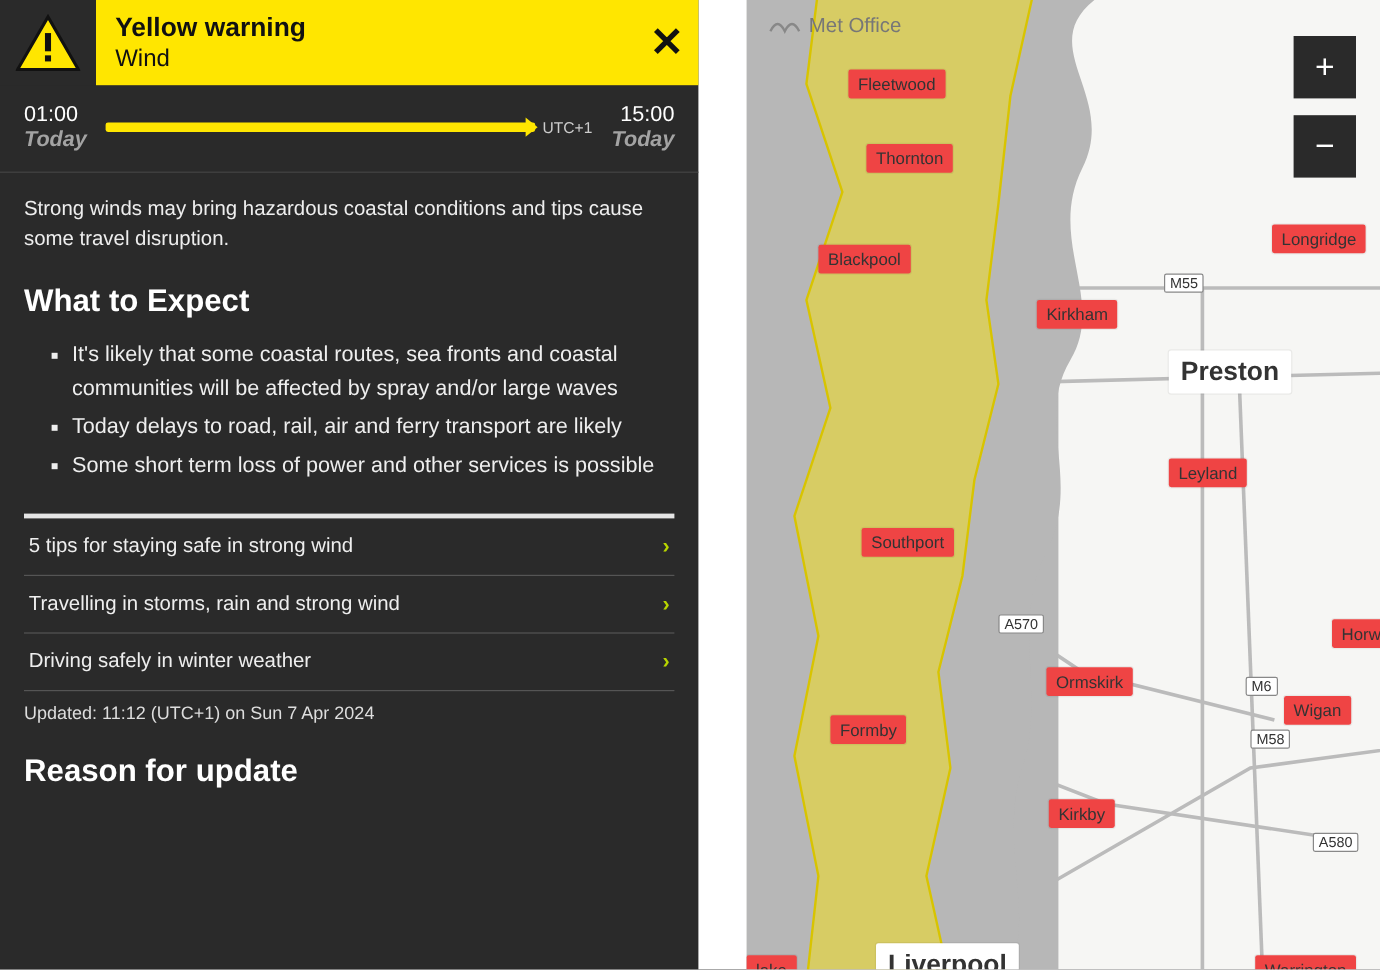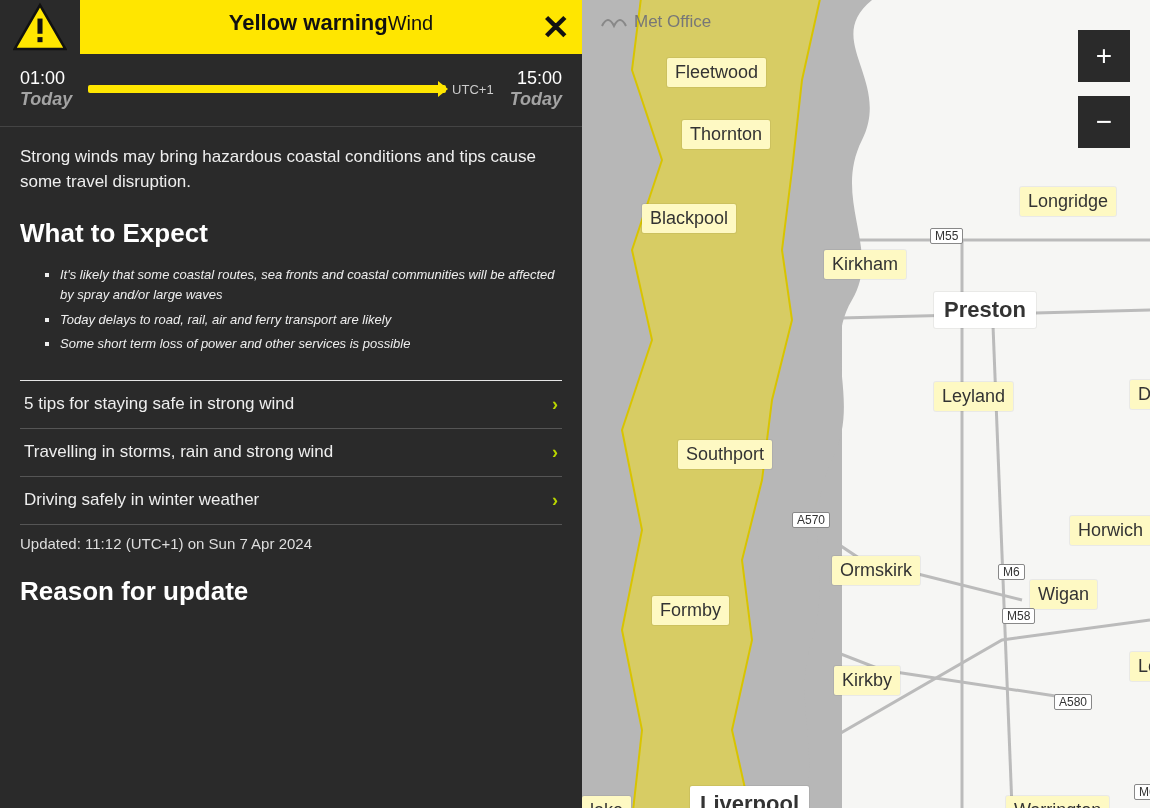--- a/index.html
+++ b/index.html
@@ -4,63 +4,63 @@
 <style>
   * { box-sizing: border-box; margin: 0; padding: 0; }
   html, body { width: 1150px; height: 808px; font-family: Arial, Helvetica, sans-serif; overflow: hidden; }
   .app { display: flex; width: 100%; height: 100%; }
 
   
   .panel { width: 582px; height: 100%; background: #2a2a2a; color: #eee; display: flex; flex-direction: column; }
   .header-row { display: flex; align-items: stretch; }
   .warn-icon-box { width: 80px; background: #2a2a2a; display: flex; align-items: center; justify-content: center; }
   .warn-icon-box svg { width: 54px; height: 54px; }
-  .warn-title-box { flex: 1; background: #ffe600; color: #111; padding: 10px 16px; display: flex; flex-direction: row; justify-content: center; position: relative; }
+  .warn-title-box { flex: 1; background: #ffe600; color: #111; padding: 10px 16px; display: flex; flex-direction: column; justify-content: center; position: relative; }
   .warn-title-box .title { font-weight: 700; font-size: 22px; }
   .warn-title-box .subtitle { font-weight: 400; font-size: 20px; margin-top: 2px; }
   .close-btn { position: absolute; right: 12px; top: 50%; transform: translateY(-50%); font-size: 34px; font-weight: 700; cursor: pointer; color: #111; background: none; border: none; line-height: 1; }
 
   .time-row { padding: 14px 20px 16px 20px; border-bottom: 1px solid #444; }
   .time-flex { display: flex; align-items: center; gap: 16px; }
   .time-col { display: flex; flex-direction: column; }
   .time-val { font-size: 18px; color: #fff; }
   .time-lbl { font-size: 18px; font-weight: 700; color: #a3a3a3; font-style: italic; }
   .time-bar-wrap { flex: 1; display: flex; flex-direction: row; align-items: center; gap: 6px; }
   .time-bar { width: 100%; height: 8px; background: linear-gradient(to right, #ffe600, #ffe600); border-radius: 2px; position: relative; }
   .time-bar::after { content:''; position:absolute; right:-2px; top:-4px; border-left:10px solid #ffe600; border-top:8px solid transparent; border-bottom:8px solid transparent; }
   .tz { font-size: 13px; color: #ccc; }
 
   .body-scroll { padding: 18px 20px 20px 20px; overflow: hidden; }
   .summary { font-size: 17px; line-height: 1.45; color: #eee; margin-bottom: 24px; }
   h2.section { font-size: 26px; font-weight: 700; color: #fff; margin: 8px 0 16px 0; }
   ul.expect { list-style: square; padding-left: 40px; margin-bottom: 26px; }
-  ul.expect li { font-size: 13px; line-height: 1.55; color: #eee; margin-bottom: 4px; font-style: italic; }
-
-  .link-list { border-top: 1px solid #e5e5e5; margin-top: 6px; }
+  ul.expect li { font-size: 18px; line-height: 1.55; color: #eee; margin-bottom: 4px; }
+
+  .link-list { border-top: 4px solid #e5e5e5; margin-top: 6px; }
   .link-row { display: flex; justify-content: space-between; align-items: center; padding: 13px 4px; border-bottom: 1px solid #555; cursor: pointer; font-size: 17px; color: #eee; }
   .link-row .chev { color: #b8d500; font-weight: 700; font-size: 18px; }
   .link-row.expand { font-weight: 700; background: #333; padding-left: 8px; padding-right: 8px; }
   .link-row.expand .chev { transform: none; }
 
   .updated { font-size: 15px; color: #ddd; padding: 10px 0 6px 0; }
 
   
-  .map { position: relative; flex: 1; background: #f6f6f4; overflow: hidden; }
+  .map { position: relative; flex: 1; background: #f6f6f4; overflow: hidden; margin-left: 40px; }
   .sea { position: absolute; left: 0; top: 0; width: 260px; height: 100%; background: #b7b7b7; }
   .sea-edge { position:absolute; left:180px; top:0; width:200px; height:100%; }
   .met-logo { position: absolute; left: 18px; top: 12px; color: #777; font-size: 17px; display: flex; align-items: center; gap: 6px; }
   .met-logo svg { width: 28px; height: 20px; }
 
   .zoom { position: absolute; right: 20px; top: 30px; display: flex; flex-direction: column; gap: 14px; }
   .zoom button { width: 52px; height: 52px; background: #2a2a2a; color: #fff; border: none; font-size: 28px; cursor: pointer; display:flex; align-items:center; justify-content:center; }
 
   .warning-poly { position: absolute; left: 20px; top: -10px; }
   .warning-poly svg { width: 260px; height: 830px; }
 
-  .place { position: absolute; background: #fef9c3; color: #333; font-size: 18px; padding: 4px 8px; border-radius: 2px; white-space: nowrap; box-shadow: 0 0 0 1px rgba(0,0,0,0.05); }
+  .place { position: absolute; background: #ef4444; color: #333; font-size: 14px; padding: 4px 8px; border-radius: 2px; white-space: nowrap; box-shadow: 0 0 0 1px rgba(0,0,0,0.05); }
   .place.major { font-size: 22px; font-weight: 700; background: #fff; padding: 5px 10px; }
   .road-lbl { position:absolute; font-size:12px; background:#fff; border:1px solid #888; padding:0 4px; border-radius:2px; color:#333; }
 </style>
 </head>
 <body>
 
 <div class="app">
 
   <div class="panel">
     <div class="header-row">

